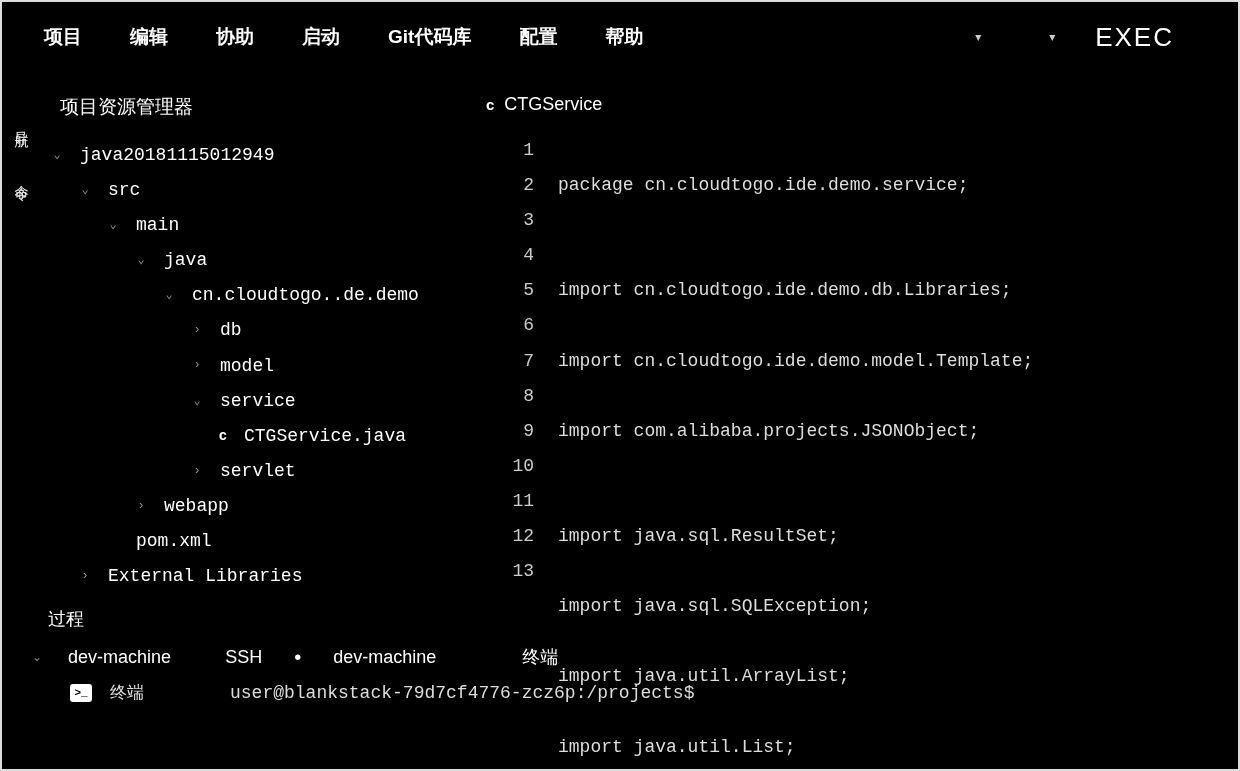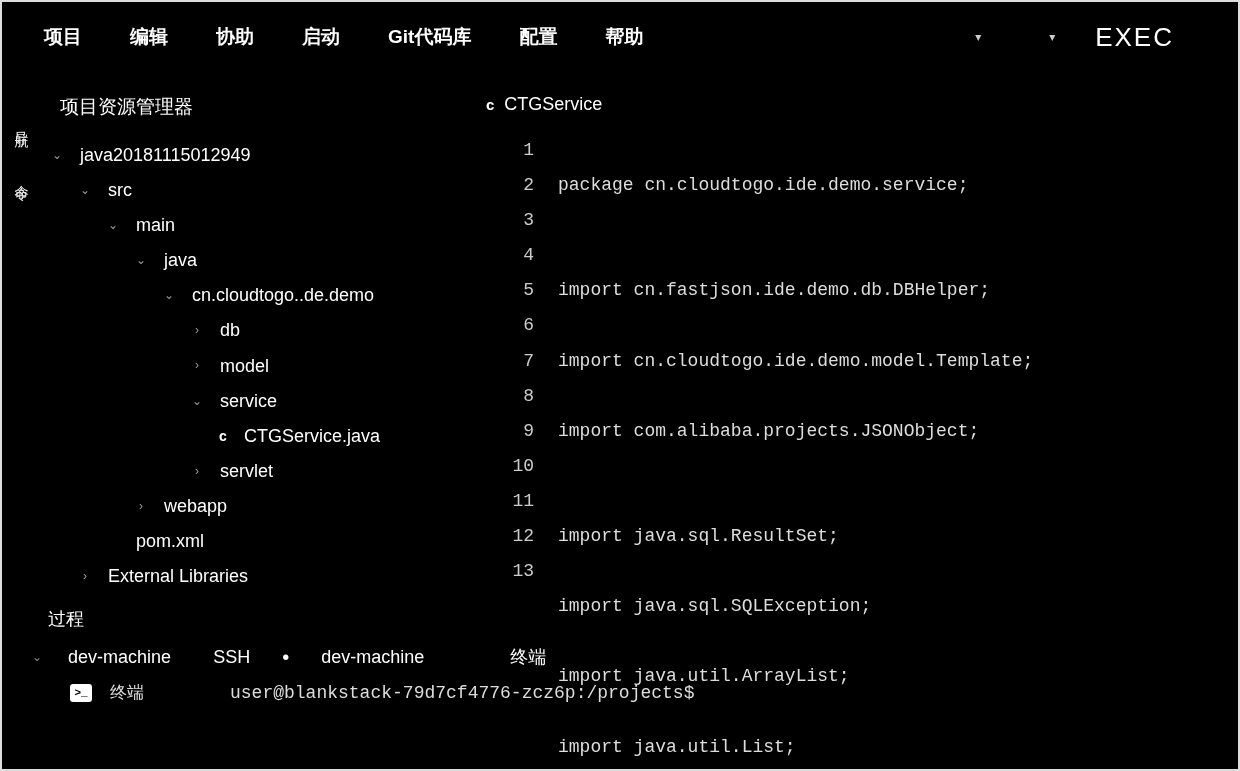--- a/index.html
+++ b/index.html
@@ -52,20 +52,21 @@
     }
     .vlabel {
       writing-mode: vertical-rl;
       text-orientation: upright;
       letter-spacing: 2px;
       color: #eee;
     }
     .explorer {
       width: 440px;
       padding: 10px 10px 10px 6px;
+      font-family: Liberation Mono, monospace;
     }
     .explorer-title {
       font-size: 19px;
       padding: 12px 4px 18px 12px;
     }
     .tree { font-size: 18px; line-height: 1.95; }
     .tree-row {
       display: flex;
       align-items: center;
       gap: 14px;
@@ -254,21 +255,21 @@
           <div>8</div>
           <div>9</div>
           <div>10</div>
           <div>11</div>
           <div>12</div>
           <div>13</div>
       </div>
       <div class="code">
 <div>package cn.cloudtogo.ide.demo.service;</div>
 <div></div>
-<div>import cn.fastjson.ide.demo.db.DBHelper;</div>
+<div>import cn.cloudtogo.ide.demo.db.Libraries;</div>
 <div>import cn.cloudtogo.ide.demo.model.Template;</div>
 <div>import com.alibaba.projects.JSONObject;</div>
 <div></div>
 <div>import java.sql.ResultSet;</div>
 <div>import java.sql.SQLException;</div>
 <div>import java.util.ArrayList;</div>
 <div>import java.util.List;</div>
 <div></div>
 <div></div>
 <div></div>
@@ -276,21 +277,21 @@
     </div>
 
   </div>
 </div>
 
 <div class="bottom">
   <div class="process-label">过程</div>
   <div class="machine-row">
     <span class="small-arrow">⌄</span>
     <span>dev-machine</span>
-    <span style="margin-left:16px">SSH</span>
+    <span style="margin-left:28px">SSH</span>
     <span class="dot">•</span>
     <span>dev-machine</span>
     <span class="term-label">终端</span>
   </div>
   <div class="term-row">
     <span class="term-icon">&gt;_</span>
     <span class="term-name-cn">终端</span>
     <span class="prompt">user@blankstack-79d7cf4776-zcz6p:/projects$</span>
   </div>
 </div>

